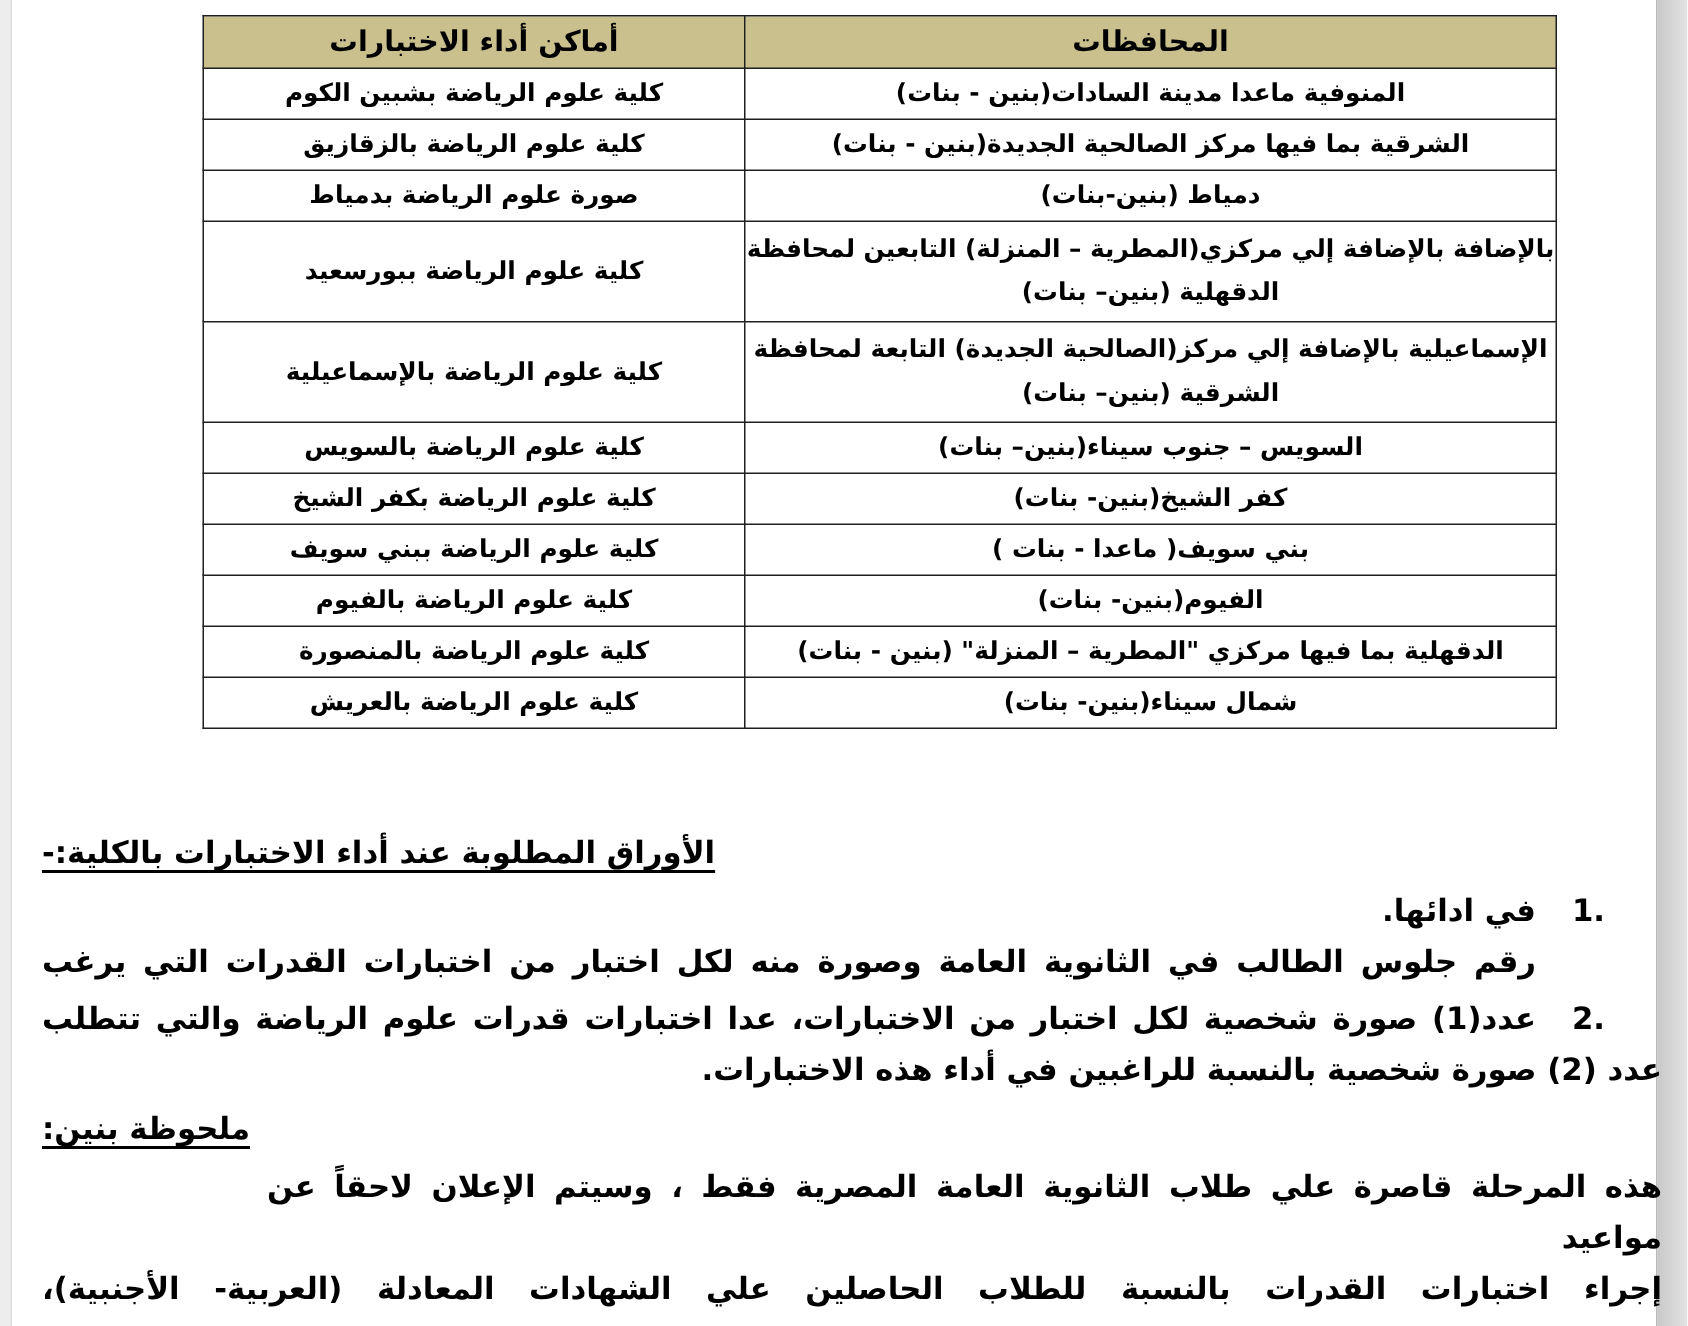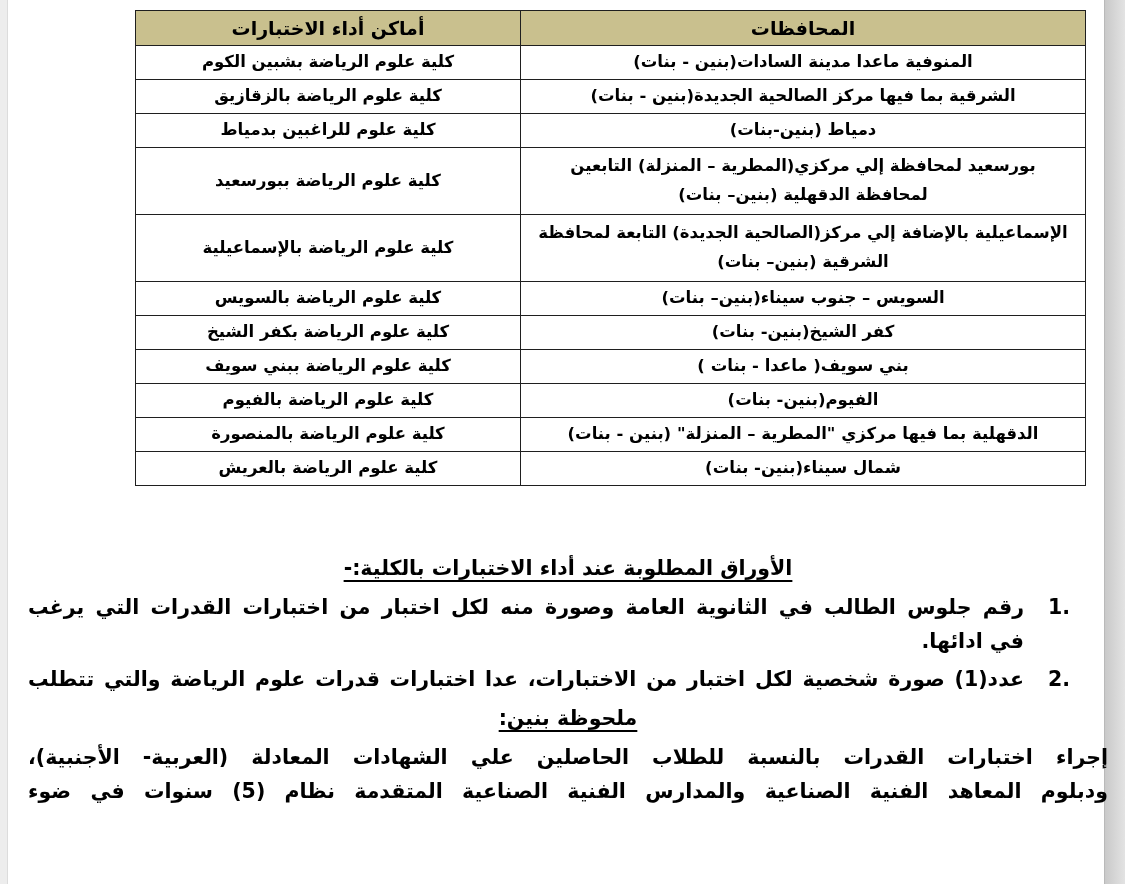--- a/index.html
+++ b/index.html
@@ -17,33 +17,33 @@
   .edge-right{position:absolute;right:0;top:0;width:20px;height:884px;background:linear-gradient(to right,#c9c9c9,#e3e3e3);border-left:1px solid #b9b9b9}
 
   
   .gov-table{
     position:absolute;left:135px;top:10px;width:900px;
     border-collapse:collapse;table-layout:fixed;direction:rtl;
   }
   .gov-table th,.gov-table td{
     border:1.6px solid #1f1f1f;
     text-align:center;vertical-align:middle;
-    padding:1px 12px;
+    padding:1px 0;
   }
   .gov-table thead th{background:#c9c08e;font-size:19px;height:32px}
   .col-gov{width:540px}
   .col-loc{width:360px}
   .gov-table td{font-size:16.5px;line-height:1.75}
   tr.h1 td{height:31px}
   tr.h2 td{height:64px}
 
   
   .content{position:absolute;top:554px;right:17px;left:28px;direction:rtl}
   .sec-heading{
-    font-size:20.5px;line-height:28px;text-align:center;
+    font-size:20.5px;line-height:28px;text-align:left;
     text-decoration:underline;text-decoration-thickness:1.8px;text-underline-offset:5px;
     margin-bottom:8px;
   }
   .item{position:relative;margin:0 36px 4px 0;padding-right:48px;font-size:20.5px;line-height:34px}
   .item .num{position:absolute;right:2px;top:0;direction:ltr;unicode-bidi:embed}
   .line{text-align:right}
   .line.stretch{text-align:justify;text-align-last:justify}
   .line.outdent{margin-right:-84px}
   .note-heading{margin-top:8px}
   .note{font-size:20.5px;line-height:34px}
@@ -66,24 +66,24 @@
     <tr class="h1">
       <td>المنوفية ماعدا مدينة السادات(بنين - بنات)</td>
       <td>كلية علوم الرياضة بشبين الكوم</td>
     </tr>
     <tr class="h1">
       <td>الشرقية بما فيها مركز الصالحية الجديدة(بنين - بنات)</td>
       <td>كلية علوم الرياضة بالزقازيق</td>
     </tr>
     <tr class="h1">
       <td>دمياط (بنين-بنات)</td>
-      <td>كلية علوم للراغبين بدمياط</td>
+      <td>صورة علوم الرياضة بدمياط</td>
     </tr>
     <tr class="h2">
-      <td>بورسعيد لمحافظة إلي مركزي(المطرية – المنزلة) التابعين لمحافظة الدقهلية (بنين– بنات)</td>
+      <td>بالإضافة بالإضافة إلي مركزي(المطرية – المنزلة) التابعين لمحافظة الدقهلية (بنين– بنات)</td>
       <td>كلية علوم الرياضة ببورسعيد</td>
     </tr>
     <tr class="h2">
       <td>الإسماعيلية بالإضافة إلي مركز(الصالحية الجديدة) التابعة لمحافظة الشرقية (بنين– بنات)</td>
       <td>كلية علوم الرياضة بالإسماعيلية</td>
     </tr>
     <tr class="h1">
       <td>السويس – جنوب سيناء(بنين– بنات)</td>
       <td>كلية علوم الرياضة بالسويس</td>
     </tr>
@@ -109,29 +109,31 @@
     </tr>
   </tbody>
 </table>
 
 <div class="content">
 
   <div class="sec-heading">الأوراق المطلوبة عند أداء الاختبارات بالكلية:-</div>
 
   <div class="item">
     <span class="num">1.</span>
+    <div class="line">في ادائها.</div>
     <div class="line stretch">رقم جلوس الطالب في الثانوية العامة وصورة منه لكل اختبار من اختبارات القدرات التي يرغب</div>
-    <div class="line">في ادائها.</div>
   </div>
 
   <div class="item">
     <span class="num">2.</span>
     <div class="line stretch">عدد(1) صورة شخصية لكل اختبار من الاختبارات، عدا اختبارات قدرات علوم الرياضة والتي تتطلب</div>
+    <div class="line outdent">عدد (2) صورة شخصية بالنسبة للراغبين في أداء هذه الاختبارات.</div>
   </div>
 
   <div class="sec-heading note-heading">ملحوظة بنين:</div>
 
   <div class="note">
+    <div class="line stretch l1">هذه المرحلة قاصرة علي طلاب الثانوية العامة المصرية فقط ، وسيتم الإعلان لاحقاً عن مواعيد</div>
     <div class="line stretch">إجراء اختبارات القدرات بالنسبة للطلاب الحاصلين علي الشهادات المعادلة (العربية- الأجنبية)،</div>
     <div class="line stretch">ودبلوم المعاهد الفنية الصناعية والمدارس الفنية الصناعية المتقدمة نظام (5) سنوات في ضوء</div>
   </div>
 
 </div>
 
 </body></html>

